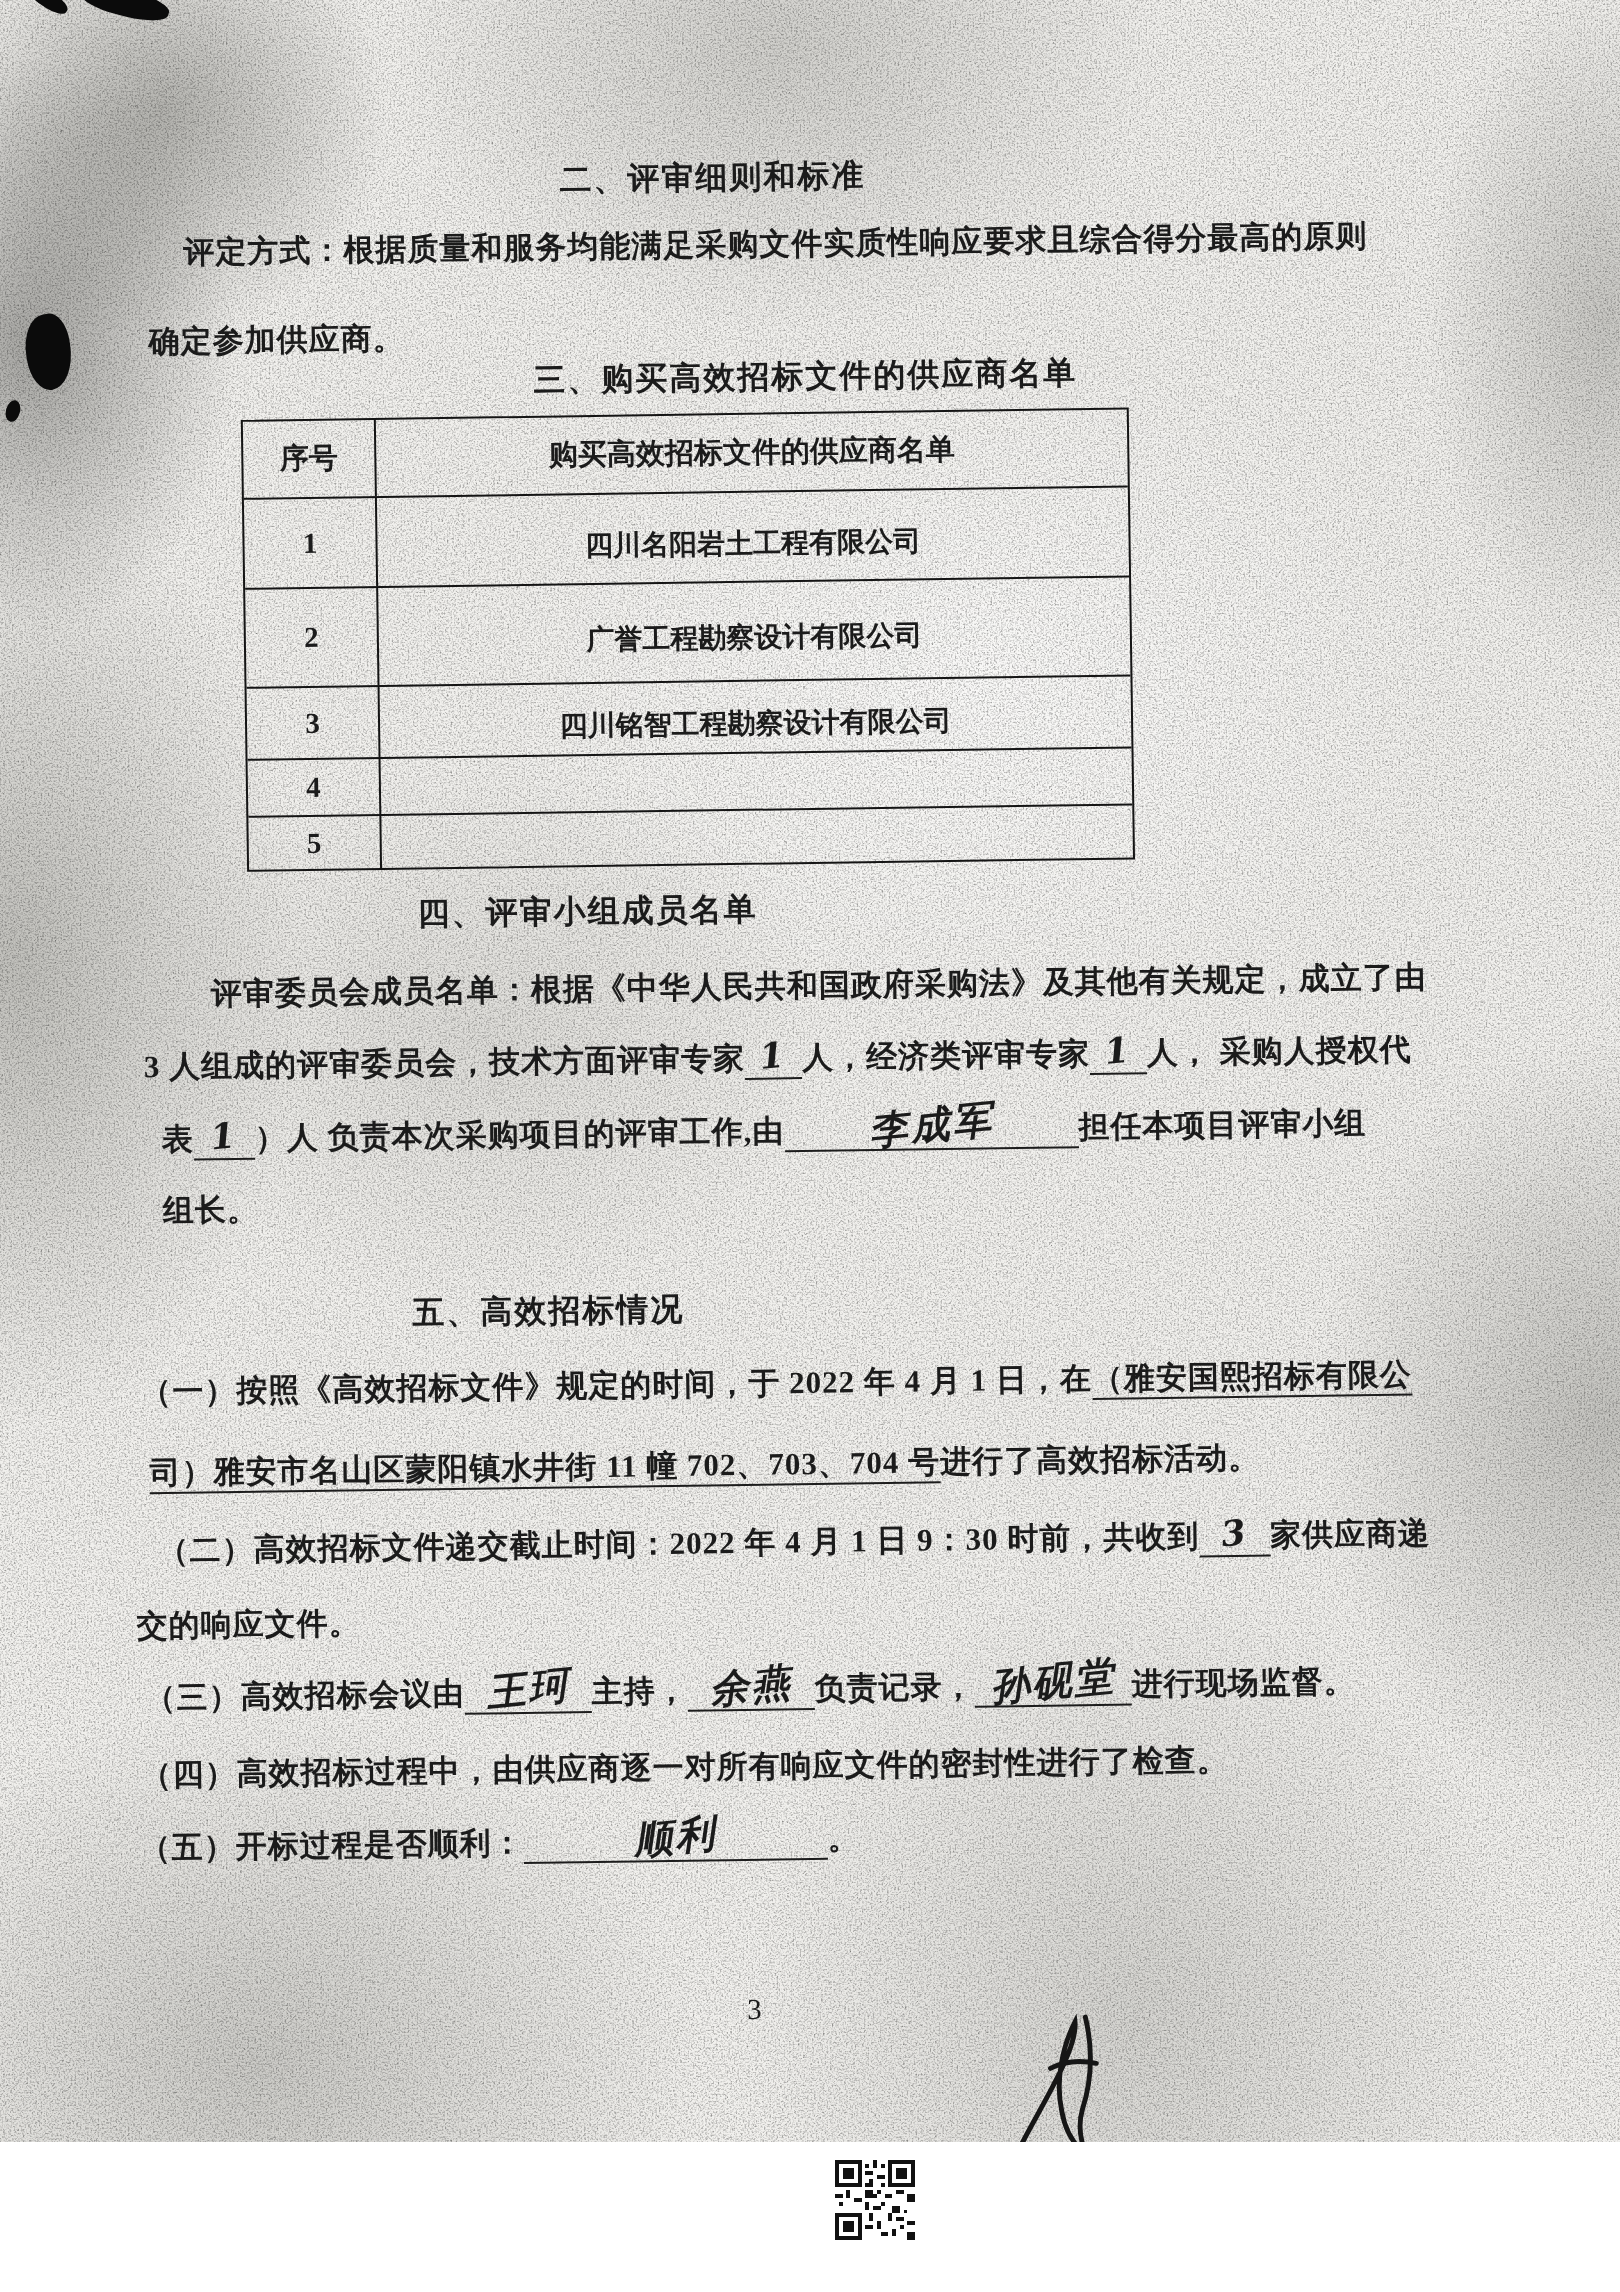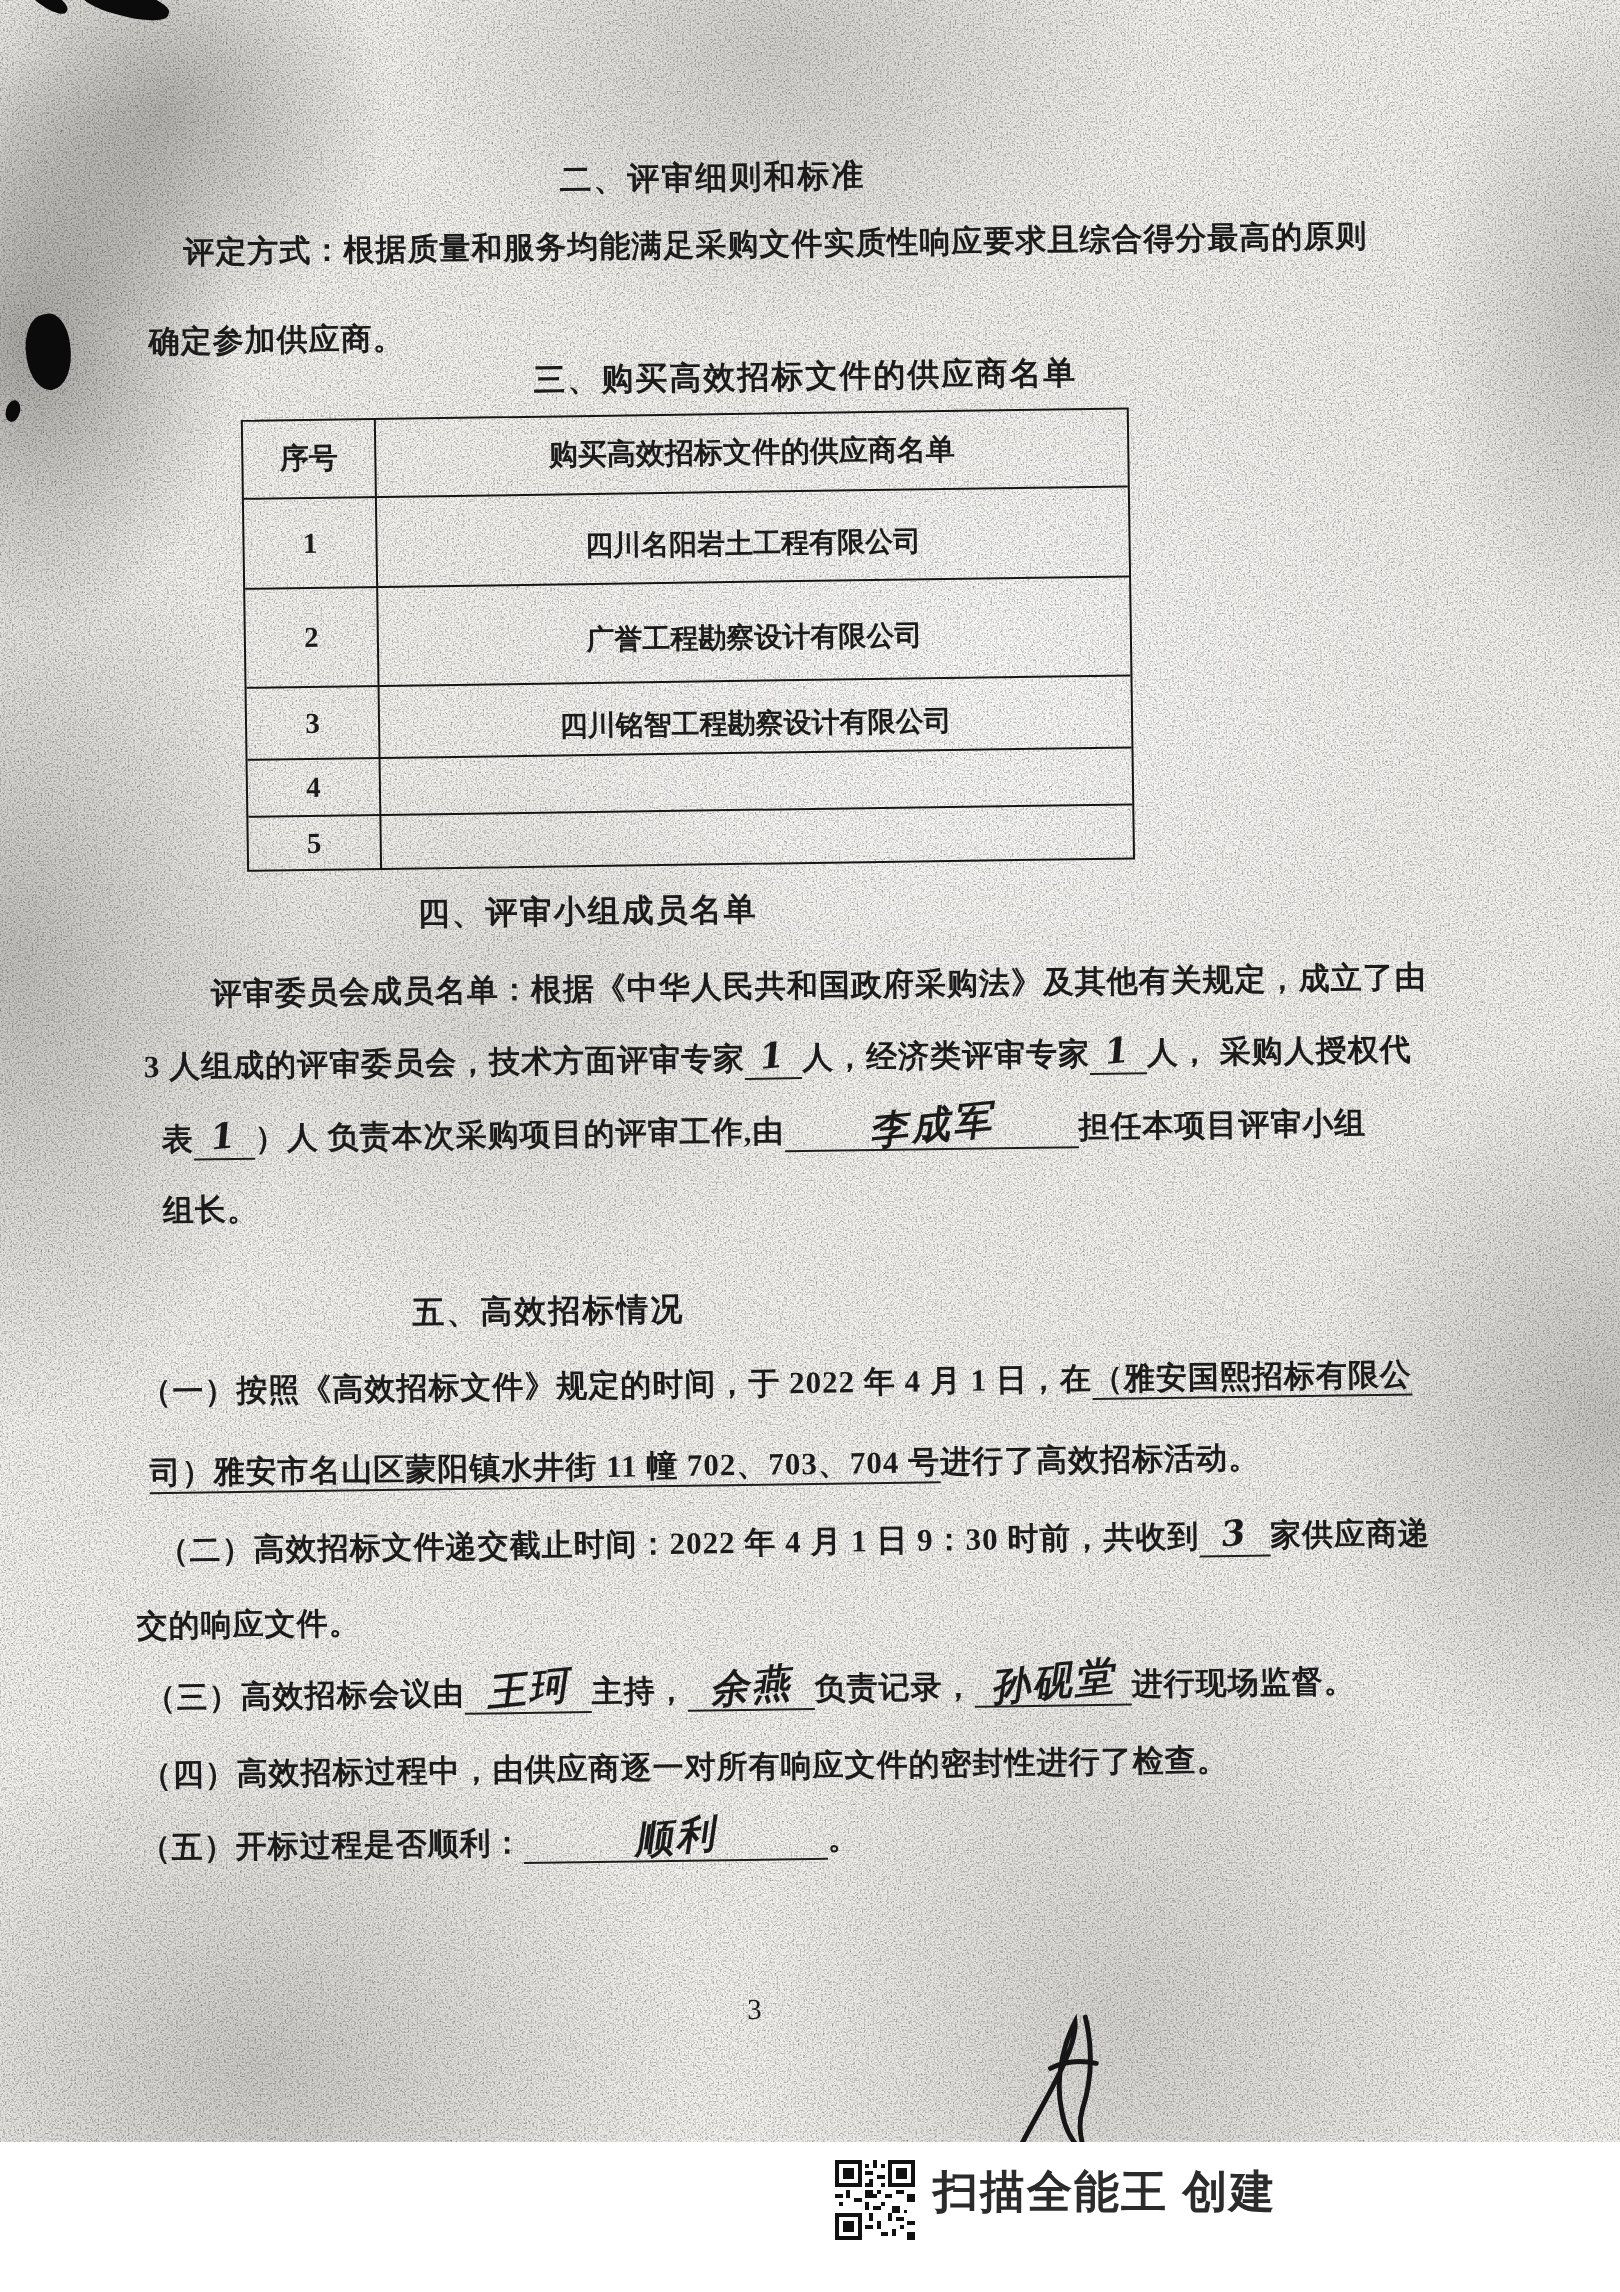--- a/index.html
+++ b/index.html
@@ -212,17 +212,16 @@
           <rect x="11" y="16" width="1" height="2"></rect>
           <rect x="12" y="19" width="2" height="1"></rect>
         <rect x="15" y="18" width="1" height="2"></rect>
           <rect x="17" y="17" width="1" height="1"></rect>
           <rect x="19" y="19" width="2" height="2"></rect>
         <rect x="10" y="9" width="1" height="1"></rect>
           <rect x="12" y="6" width="1" height="1"></rect>
           <rect x="8" y="6" width="1" height="1"></rect>
       </g>
     </svg>
-    <div class="wm-text">扫描全能王 创建</div>
   </div>
 
 </div>
 
 
 </body></html>

